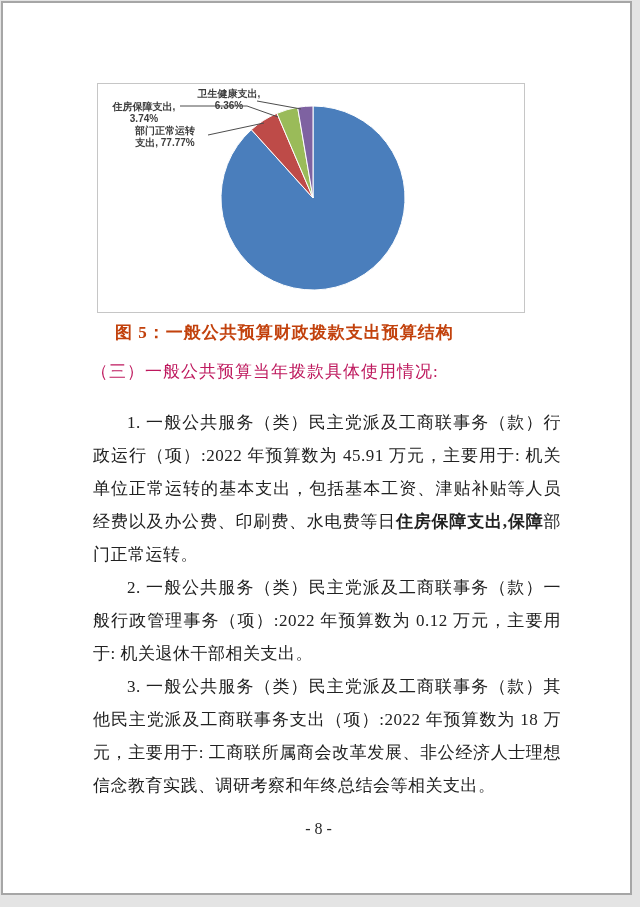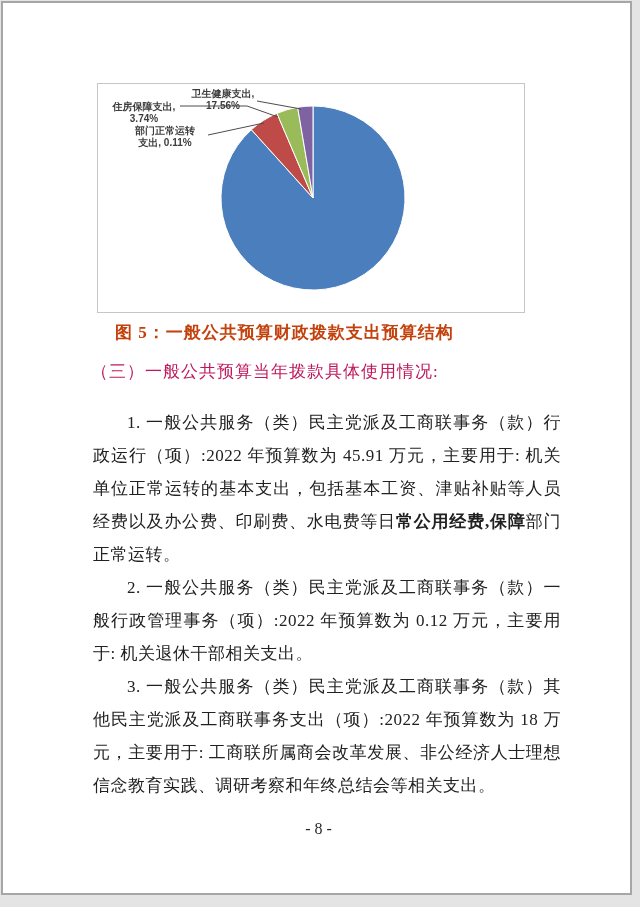--- a/index.html
+++ b/index.html
@@ -31,21 +31,21 @@
     font-family: "Liberation Sans", sans-serif;
     font-weight: bold;
     font-size: 10px;
     line-height: 12px;
     color: #3d3d3d;
     text-align: center;
     white-space: nowrap;
   }
   .slice-label.inside { font-size: 10.5px; line-height: 14px; }
   .lbl-main    { left: 204px; top: 121px; width: 110px; }
-  .lbl-health  { left:  75px; top:   4px; width: 100px; }
+  .lbl-health  { left:  81px; top:   4px; width: 100px; }
   .lbl-housing { left:   1px; top:  17px; width:  90px; }
   .lbl-social  { left:  22px; top:  41px; width:  90px; }
   
   .caption {
     position: absolute; left: 90px; top: 318px; width: 467px;
     font-size: 17px; font-weight: bold; color: #c2410c;
     padding-left: 22px; letter-spacing: 1px;
   }
   .section-heading {
     position: absolute; left: 88px; top: 357px; width: 469px;
@@ -81,37 +81,37 @@
       </svg>
 
     <svg class="leader-svg" viewBox="0 0 426 227">
       <line x1="159" y1="17" x2="203" y2="25" stroke="#4d4d4d" stroke-width="1"></line>
       <polyline points="82,22 149,22 180,33" fill="none" stroke="#4d4d4d" stroke-width="1"></polyline>
       <line x1="110" y1="51" x2="166" y2="39" stroke="#4d4d4d" stroke-width="1"></line>
     </svg>
 
     <div class="slice-label lbl-health">
       <div>卫生健康支出,</div>
-      <div>17.56%</div>
+      <div>6.36%</div>
     </div>
     <div class="slice-label lbl-housing">
       <div>住房保障支出,</div>
       <div>3.74%</div>
     </div>
     <div class="slice-label lbl-social">
       <div>部门正常运转</div>
-      <div>支出, 0.11%</div>
+      <div>支出, 77.77%</div>
     </div>
   </div>
 
   <div class="caption">图 5：一般公共预算财政拨款支出预算结构</div>
 
   <div class="section-heading">（三）一般公共预算当年拨款具体使用情况:</div>
 
   <div class="body-text" id="paragraphs">
-      <p><span>1. 一般公共服务（类）民主党派及工商联事务（款）行政运行（项）:2022 年预算数为 45.91 万元，主要用于: 机关单位正常运转的基本支出，包括基本工资、津贴补贴等人员经费以及办公费、印刷费、水电费等日</span><b>常公用经费,保障</b><span>部门正常运转。</span></p>
+      <p><span>1. 一般公共服务（类）民主党派及工商联事务（款）行政运行（项）:2022 年预算数为 45.91 万元，主要用于: 机关单位正常运转的基本支出，包括基本工资、津贴补贴等人员经费以及办公费、印刷费、水电费等日</span><b>住房保障支出,保障</b><span>部门正常运转。</span></p>
       <p><span>2. 一般公共服务（类）民主党派及工商联事务（款）一般行政管理事务（项）:2022 年预算数为 0.12 万元，主要用于: 机关退休干部相关支出。</span></p>
       <p><span>3. 一般公共服务（类）民主党派及工商联事务（款）其他民主党派及工商联事务支出（项）:2022 年预算数为 18 万元，主要用于: 工商联所属商会改革发展、非公经济人士理想信念教育实践、调研考察和年终总结会等相关支出。</span></p>
     </div>
 
   <div class="page-number">- 8 -</div>
 
 </div>
 
 </body></html>

